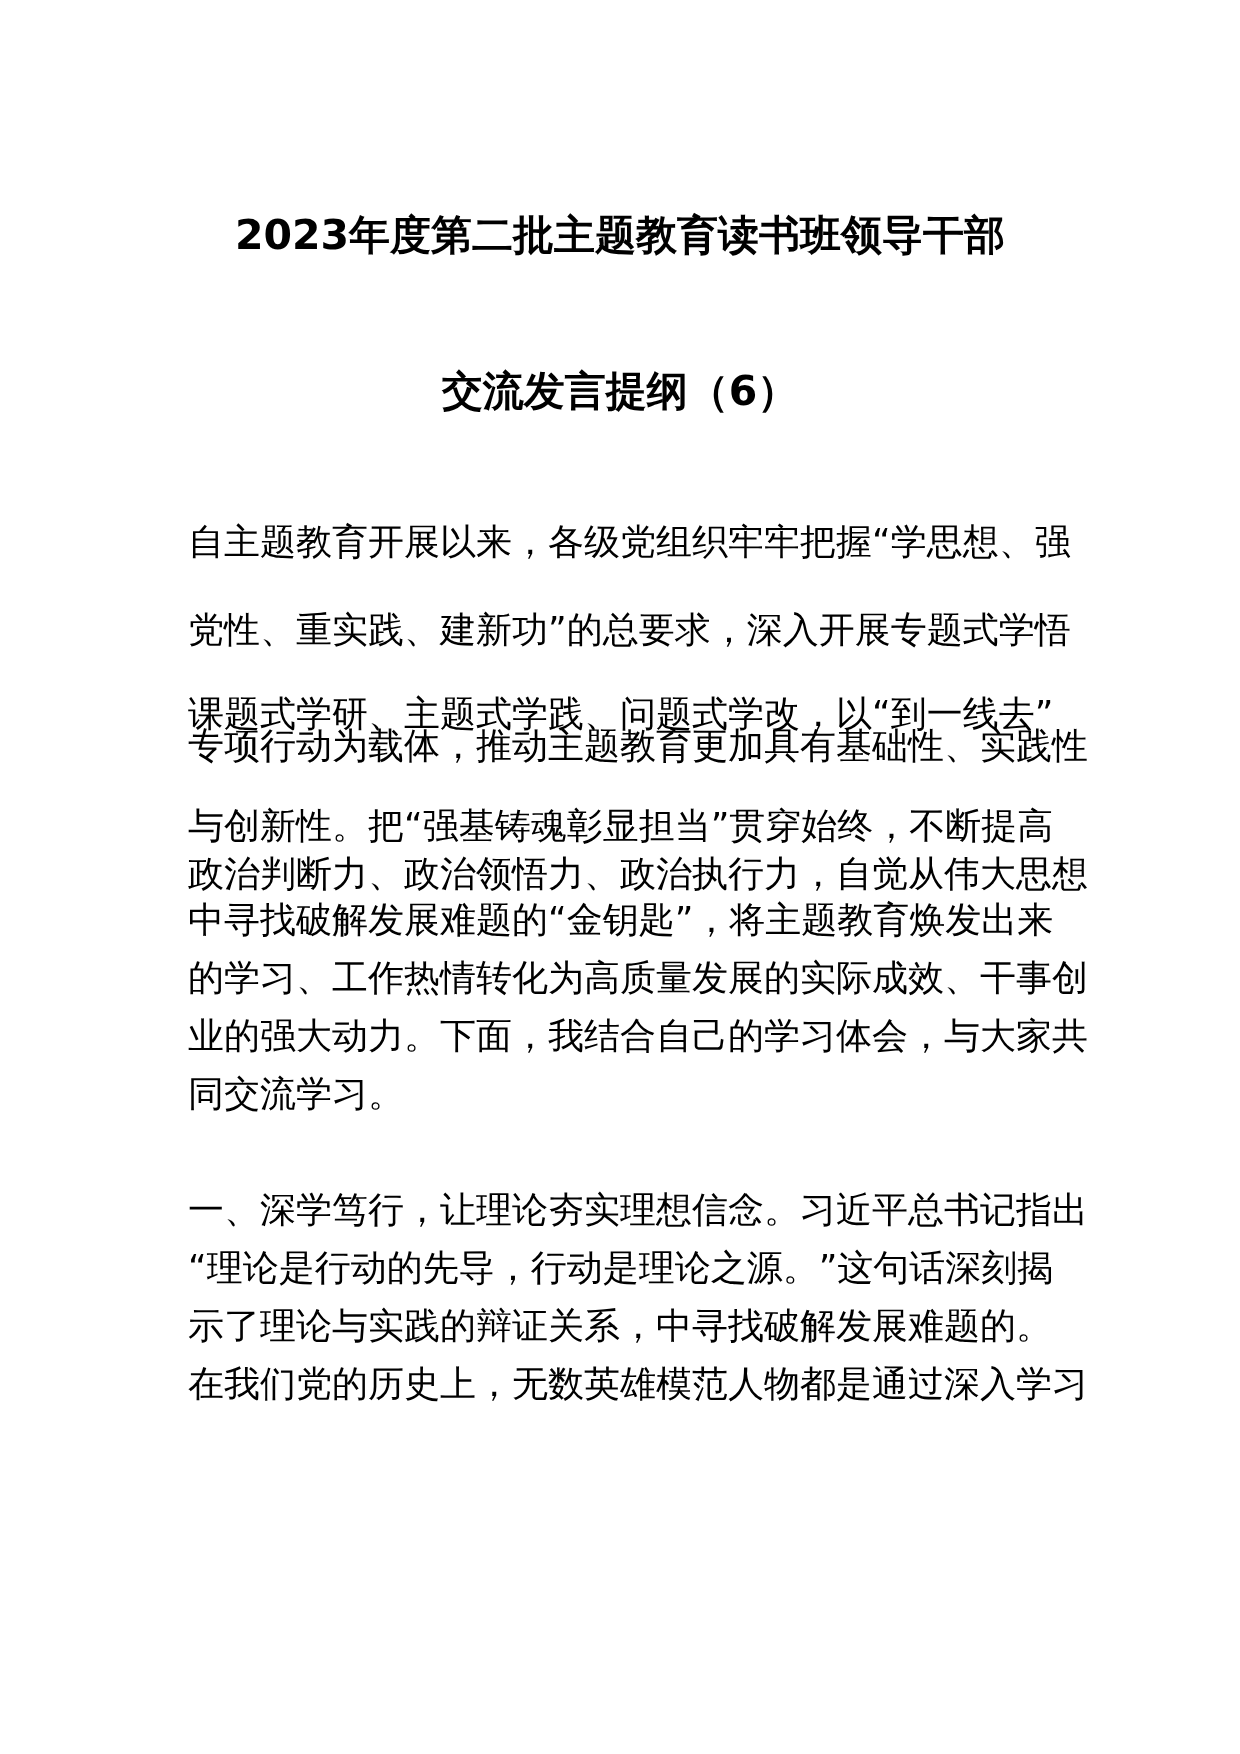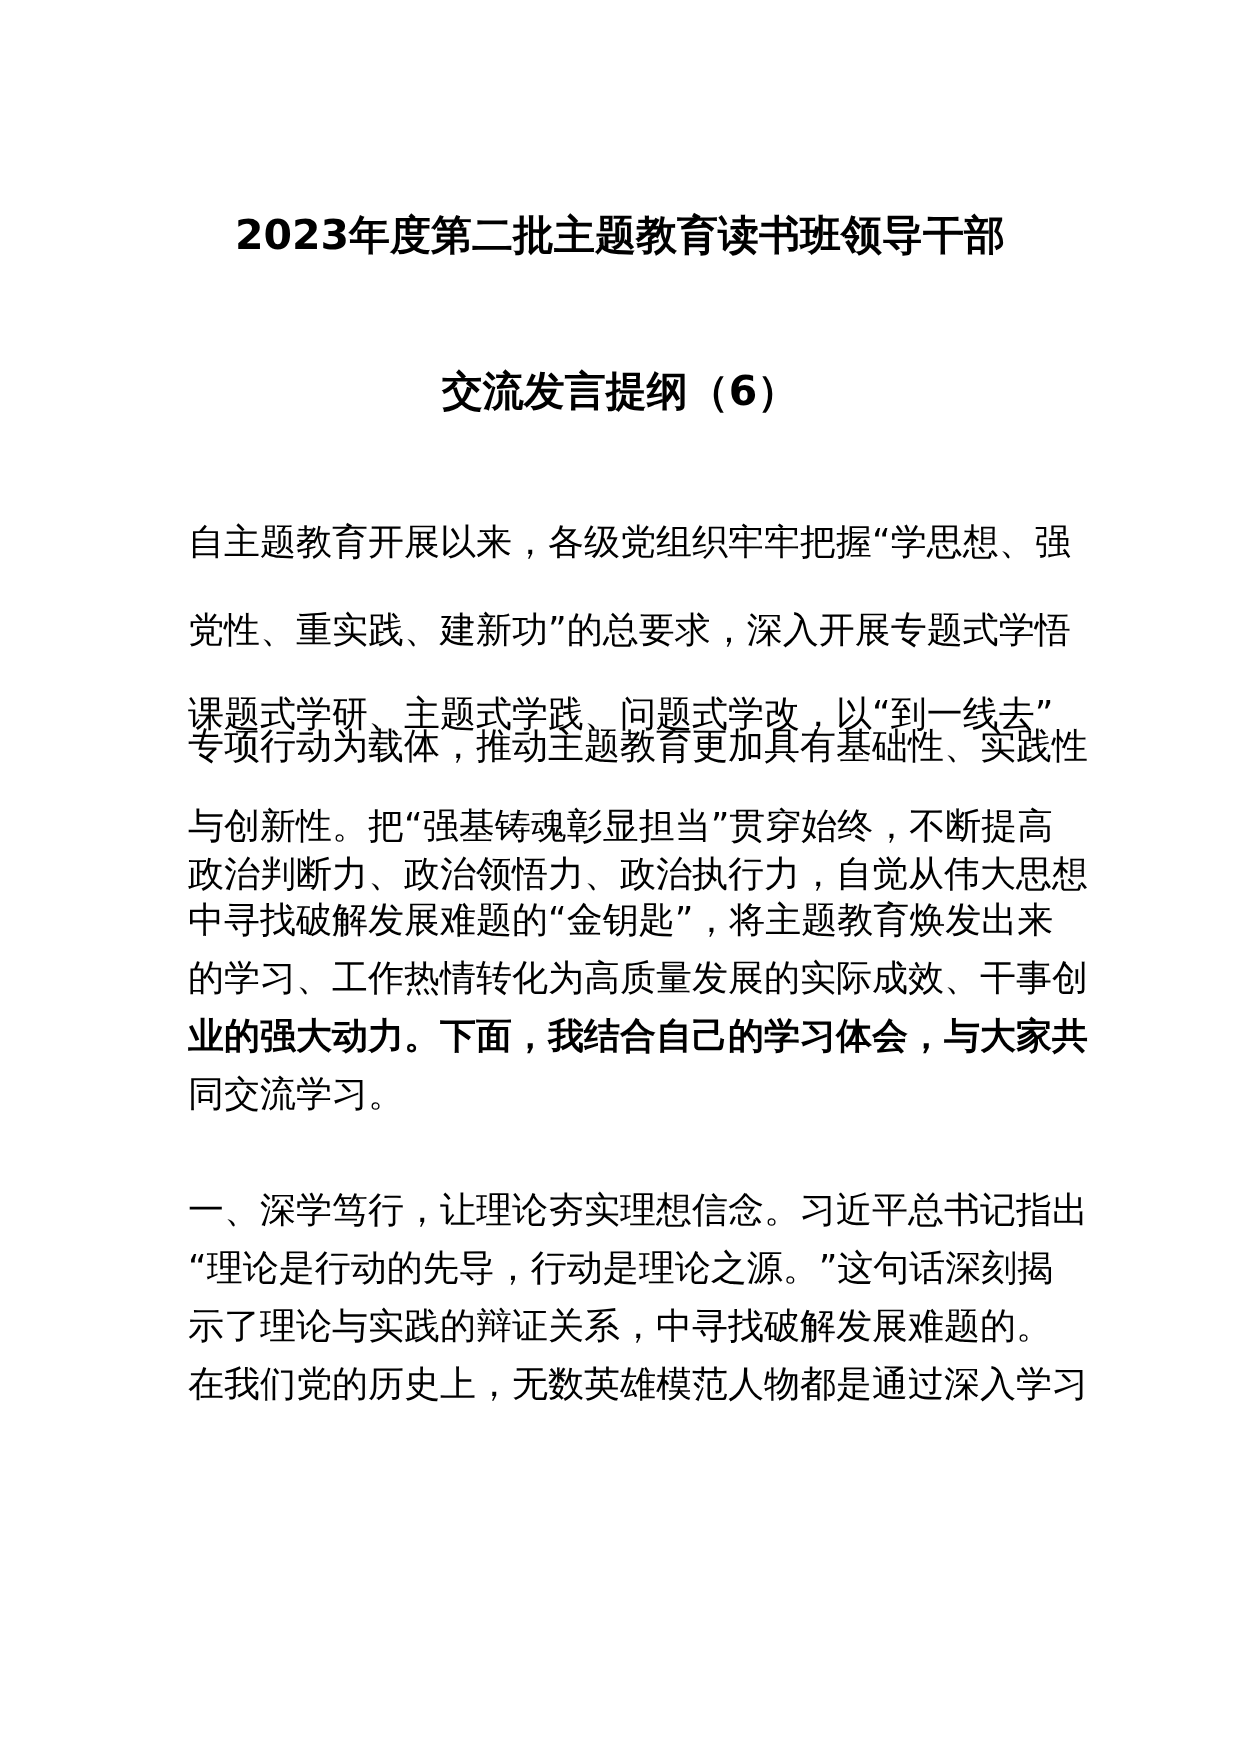--- a/index.html
+++ b/index.html
@@ -55,21 +55,21 @@
 
   <div>
     <div class="body-line" style="top:520px;">自主题教育开展以来，各级党组织牢牢把握“学思想、强</div>
     <div class="body-line" style="top:608px;">党性、重实践、建新功”的总要求，深入开展专题式学悟</div>
     <div class="body-line" style="top:692px;">课题式学研、主题式学践、问题式学改，以“到一线去”</div>
     <div class="body-line" style="top:724px;">专项行动为载体，推动主题教育更加具有基础性、实践性</div>
     <div class="body-line" style="top:804px;">与创新性。把“强基铸魂彰显担当”贯穿始终，不断提高</div>
     <div class="body-line" style="top:808px;margin-top:44px;">政治判断力、政治领悟力、政治执行力，自觉从伟大思想</div>
     <div class="body-line" style="top:898px;">中寻找破解发展难题的“金钥匙”，将主题教育焕发出来</div>
     <div class="body-line" style="top:956px;">的学习、工作热情转化为高质量发展的实际成效、干事创</div>
-    <div class="body-line" style="top:1014px;font-weight:bold;">业的强大动力。下面，我结合自己的学习体会，与大家共</div>
+    <div class="body-line" style="top:1014px;">业的强大动力。下面，我结合自己的学习体会，与大家共</div>
     <div class="body-line" style="top:1072px;">同交流学习。</div>
   </div>
 
   <div>
     <div class="body-line" style="top:1188px;">一、深学笃行，让理论夯实理想信念。习近平总书记指出</div>
     <div class="body-line" style="top:1246px;">“理论是行动的先导，行动是理论之源。”这句话深刻揭</div>
     <div class="body-line" style="top:1304px;">示了理论与实践的辩证关系，中寻找破解发展难题的。</div>
     <div class="body-line" style="top:1362px;">在我们党的历史上，无数英雄模范人物都是通过深入学习</div>
   </div>
 

